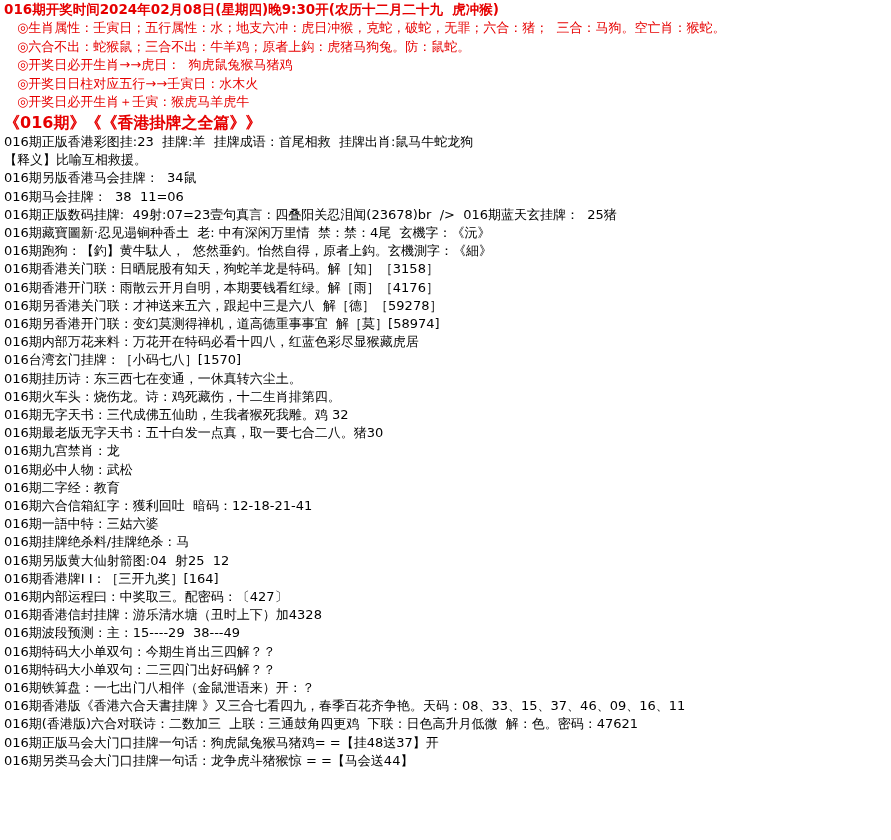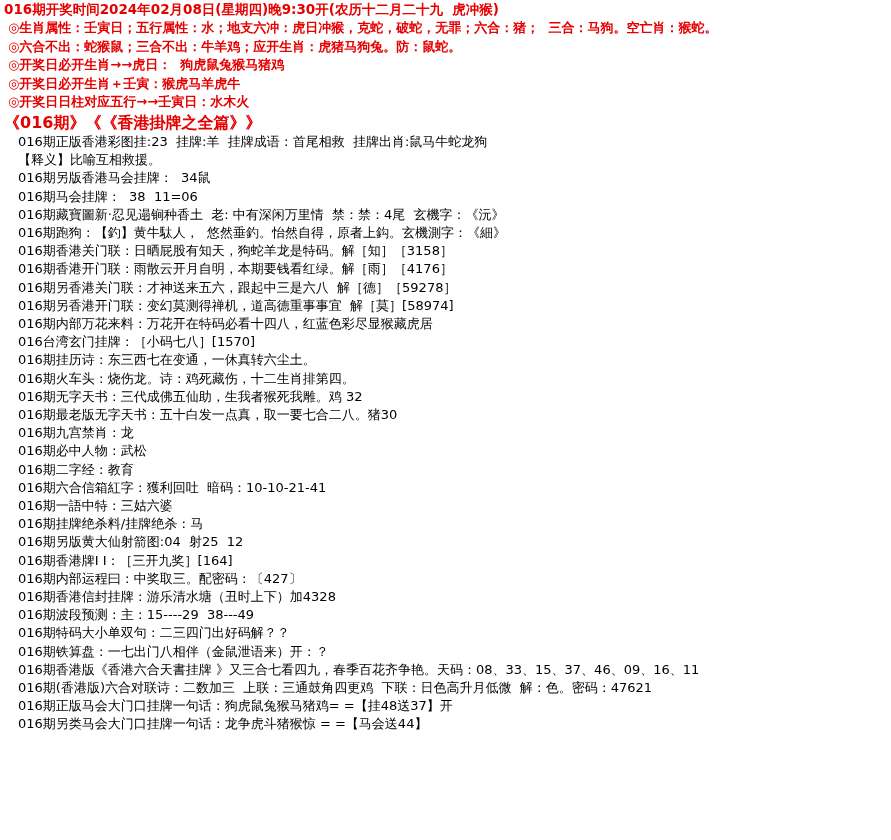--- a/index.html
+++ b/index.html
@@ -16,93 +16,94 @@
   }
   #page {
     width: 891px;
     height: 651px;
     position: relative;
     padding: 0;
     box-sizing: border-box;
   }
   .redline {
     color: #e60000;
-    font-weight: bold;
+    font-weight: normal;
     font-size: 13px;
     line-height: 18.6px;
     white-space: pre;
-    padding-left: 8px;
+    padding-left: 17px;
   }
   .headline {
     color: #e60000;
     font-weight: bold;
     font-size: 13.5px;
     line-height: 19px;
     white-space: pre;
     padding-left: 4px;
   }
   .blk {
     color: #000000;
     font-size: 13px;
     line-height: 18.2px;
     white-space: pre;
     padding-left: 4px;
-    margin-left: 14px;
   }
   .title-line {
     color: #e60000;
     font-weight: bold;
     font-size: 16px;
     line-height: 21px;
     white-space: pre;
     padding-left: 4px;
   }
 </style>
 </head>
 <body>
 
 <div id="page">
 
   <div id="header-block">
       <div class="headline">016期开奖时间2024年02月08日(星期四)晚9:30开(农历十二月二十九  虎冲猴)</div>
       <div class="redline">◎生肖属性：壬寅日；五行属性：水；地支六冲：虎日冲猴，克蛇，破蛇，无罪；六合：猪；  三合：马狗。空亡肖：猴蛇。</div>
-      <div class="redline">◎六合不出：蛇猴鼠；三合不出：牛羊鸡；应开生肖：虎猪马狗兔。防：鼠蛇。</div>
+      <div class="redline">◎六合不出：蛇猴鼠；三合不出：牛羊鸡；原者上鈎：虎猪马狗兔。防：鼠蛇。</div>
       <div class="redline">◎开奖日必开生肖→→虎日：  狗虎鼠兔猴马猪鸡</div>
+      <div class="redline">◎开奖日日柱对应五行→→壬寅日：水木火</div>
       <div class="redline">◎开奖日必开生肖＋壬寅：猴虎马羊虎牛</div>
-      <div class="redline">◎开奖日日柱对应五行→→壬寅日：水木火</div>
     </div>
   <div class="title-line">《016期》《《香港掛牌之全篇》》</div>
   <div id="body-block">
       <div class="blk">016期正版香港彩图挂:23  挂牌:羊  挂牌成语：首尾相救  挂牌出肖:鼠马牛蛇龙狗</div>
       <div class="blk">【释义】比喻互相救援。</div>
       <div class="blk">016期另版香港马会挂牌：  34鼠</div>
       <div class="blk">016期马会挂牌：  38  11=06</div>
+      <div class="blk">016期正版数码挂牌:  49射:07=23壹句真言：四叠阳关忍泪闻(23678)br  /&gt;  016期蓝天玄挂牌：  25猪</div>
       <div class="blk">016期藏寶圖新·忍见遢锏种香土  老: 中有深闲万里情  禁：禁：4尾  玄機字：《沅》</div>
       <div class="blk">016期跑狗：【釣】黄牛駄人，  悠然垂釣。怡然自得，原者上鈎。玄機測字：《細》</div>
       <div class="blk">016期香港关门联：日晒屁股有知天，狗蛇羊龙是特码。解［知］［3158］</div>
       <div class="blk">016期香港开门联：雨散云开月自明，本期要钱看红绿。解［雨］［4176］</div>
       <div class="blk">016期另香港关门联：才神送来五六，跟起中三是六八  解［德］［59278］</div>
       <div class="blk">016期另香港开门联：变幻莫测得禅机，道高德重事事宜  解［莫］[58974]</div>
       <div class="blk">016期内部万花来料：万花开在特码必看十四八，红蓝色彩尽显猴藏虎居</div>
       <div class="blk">016台湾玄门挂牌：［小码七八］[1570]</div>
       <div class="blk">016期挂历诗：东三西七在变通，一休真转六尘土。</div>
       <div class="blk">016期火车头：烧伤龙。诗：鸡死藏伤，十二生肖排第四。</div>
       <div class="blk">016期无字天书：三代成佛五仙助，生我者猴死我雕。鸡 32</div>
       <div class="blk">016期最老版无字天书：五十白发一点真，取一要七合二八。猪30</div>
       <div class="blk">016期九宫禁肖：龙</div>
       <div class="blk">016期必中人物：武松</div>
       <div class="blk">016期二字经：教育</div>
-      <div class="blk">016期六合信箱紅字：獲利回吐  暗码：10-10-21-41</div>
+      <div class="blk">016期六合信箱紅字：獲利回吐  暗码：12-18-21-41</div>
       <div class="blk">016期一語中特：三姑六婆</div>
       <div class="blk">016期挂牌绝杀料/挂牌绝杀：马</div>
       <div class="blk">016期另版黄大仙射箭图:04  射25  12</div>
       <div class="blk">016期香港牌I I：［三开九奖］[164]</div>
       <div class="blk">016期内部运程曰：中奖取三。配密码：〔427〕</div>
       <div class="blk">016期香港信封挂牌：游乐清水塘（丑时上下）加4328</div>
       <div class="blk">016期波段预测：主：15----29  38---49</div>
+      <div class="blk">016期特码大小单双句：今期生肖出三四解？？</div>
       <div class="blk">016期特码大小单双句：二三四门出好码解？？</div>
       <div class="blk">016期铁算盘：一七出门八相伴（金鼠泄语来）开：？</div>
       <div class="blk">016期香港版《香港六合天書挂牌 》又三合七看四九，春季百花齐争艳。天码：08、33、15、37、46、09、16、11</div>
       <div class="blk">016期(香港版)六合对联诗：二数加三  上联：三通鼓角四更鸡  下联：日色高升月低微  解：色。密码：47621</div>
       <div class="blk">016期正版马会大门口挂牌一句话：狗虎鼠兔猴马猪鸡= =【挂48送37】开</div>
       <div class="blk">016期另类马会大门口挂牌一句话：龙争虎斗猪猴惊 = =【马会送44】</div>
     </div>
 
 </div>
 

